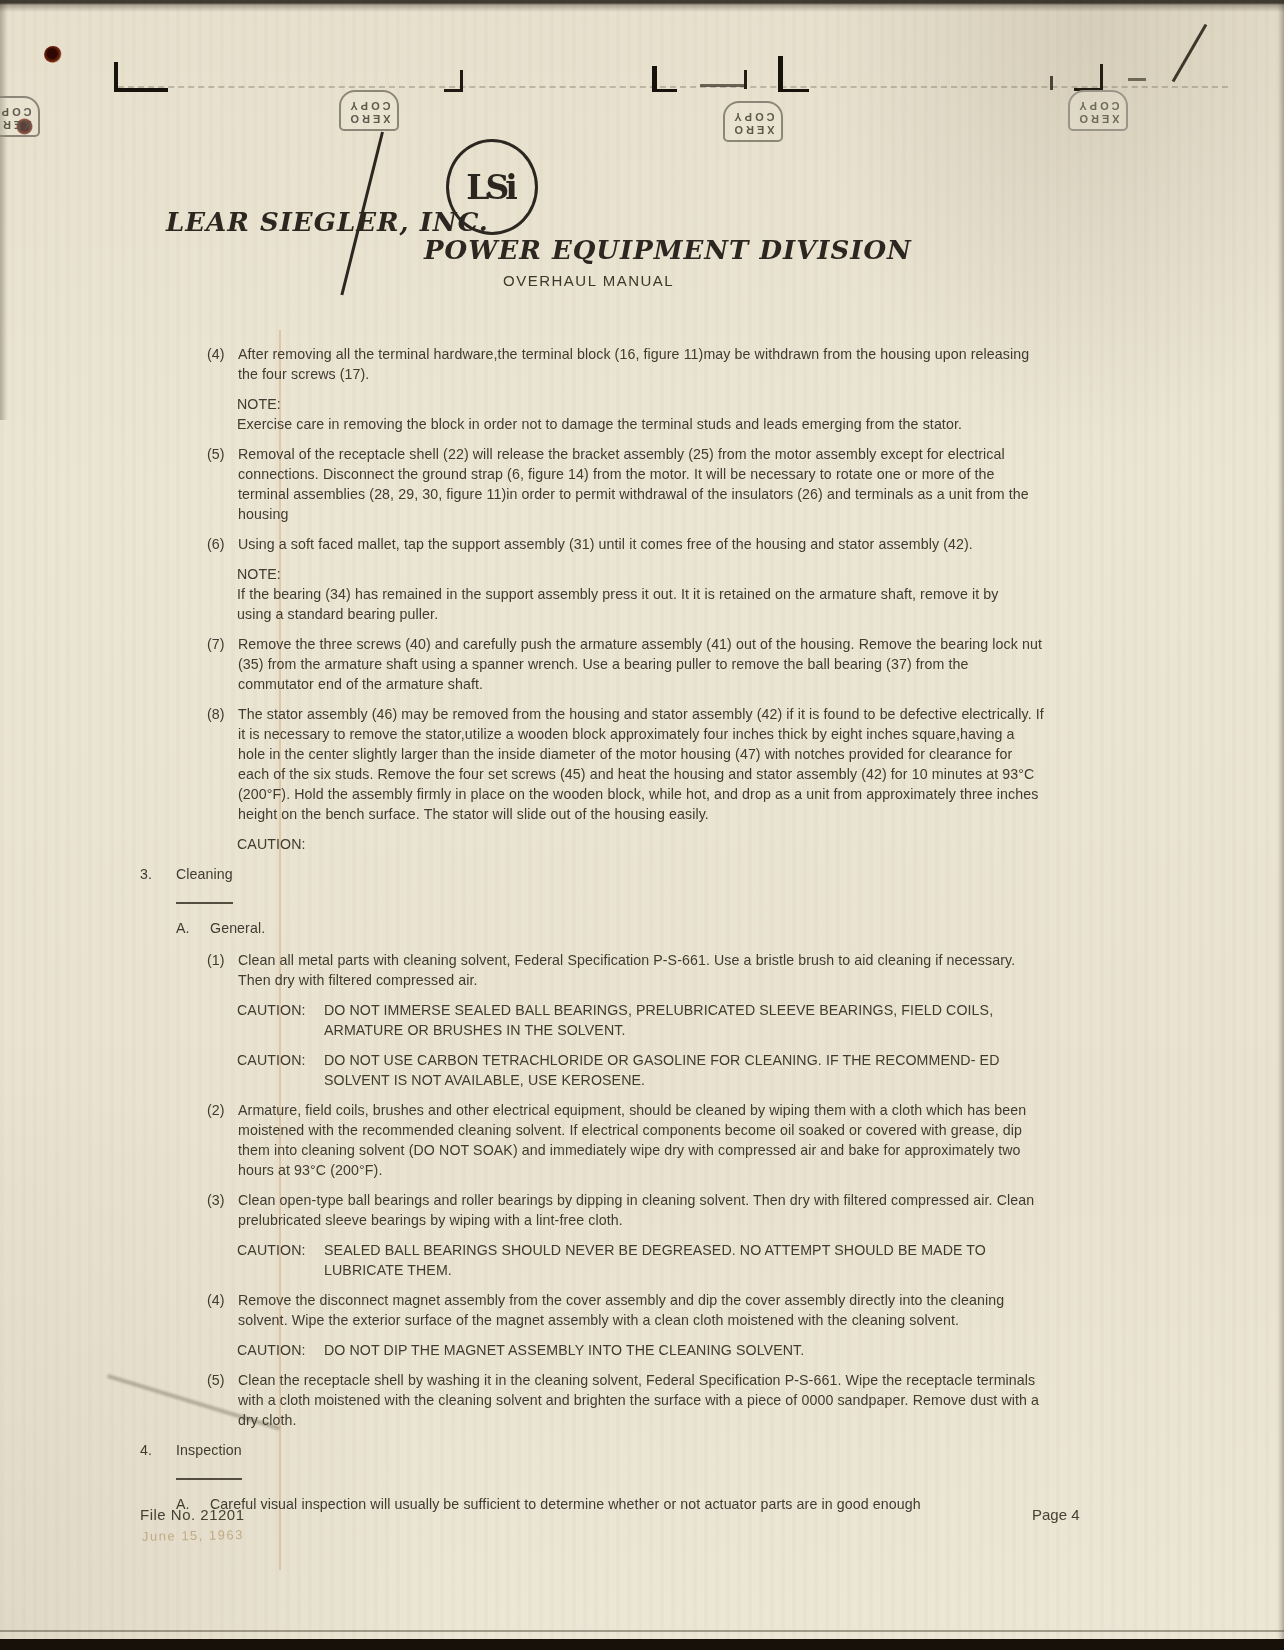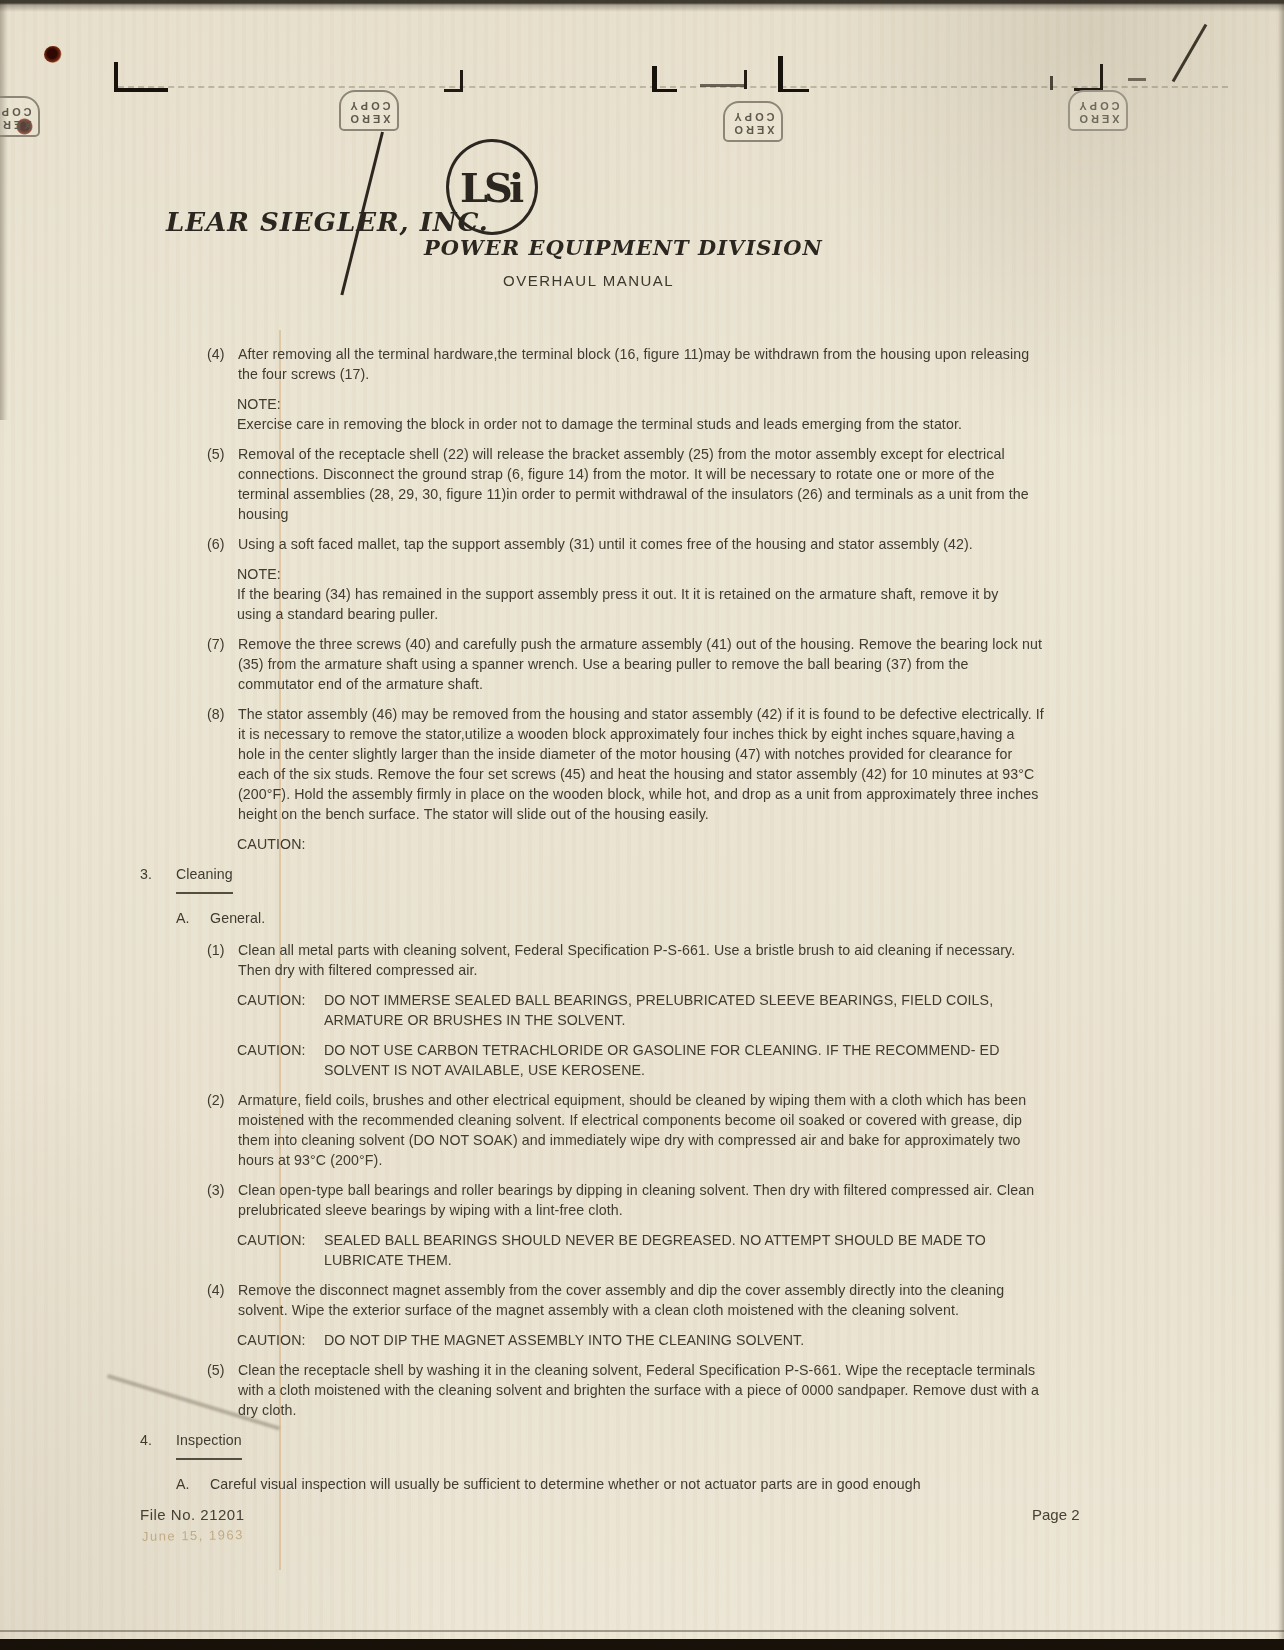--- a/index.html
+++ b/index.html
@@ -56,46 +56,46 @@
   .stamp-mid1  { left:339px; top:90px; }
   .stamp-mid2  { left:723px; top:101px; }
   .stamp-right { left:1068px; top:90px; color:#6e6a5c; border-color:#9a9588; }
 
   
   .company { position:absolute; left:166px; top:207px;
     font-family:"DejaVu Serif", serif; font-style:italic; font-weight:bold;
     font-size:26px; letter-spacing:1px; color:#2b2720; }
   .division { position:absolute; left:424px; top:235px;
     font-family:"DejaVu Serif", serif; font-style:italic; font-weight:bold;
-    font-size:21px; letter-spacing:1px; color:#2b2720; }
+    font-size:26px; letter-spacing:1px; color:#2b2720; }
   .manual { position:absolute; left:503px; top:272px;
     font-size:15px; letter-spacing:1.5px; color:#3b372c; }
   .logo-circle { position:absolute; left:446px; top:139px; width:86px; height:90px;
     border:3px solid #2b2720; border-radius:50%;
     display:flex; align-items:center; justify-content:center; }
   .logo-text { font-family:"DejaVu Serif", serif; font-weight:bold;
-    font-size:40px; letter-spacing:-4px; color:#2b2720; padding-right:4px; }
+    font-size:33px; letter-spacing:-4px; color:#2b2720; padding-right:4px; }
   .slash { position:absolute; left:381px; top:132px; width:3px; height:168px;
     background:#2b2720; transform:rotate(14deg); transform-origin:top center; }
 
   
   .content { position:absolute; left:140px; top:344px; width:905px;
     font-size:14.2px; line-height:20px; color:#3f3b30; letter-spacing:0.1px; }
   .item { display:flex; margin:0 0 10px 67px; }
   .item .num { width:31px; flex:none; }
   .item .itext { flex:1; }
   .note { display:flex; margin:2px 0 10px 97px;flex-direction:column; }
   .note .label { width:60px; flex:none; }
   .note .ntext { flex:1; padding-right:30px; }
   .caution { display:flex; margin:2px 0 10px 97px; }
   .caution .label { width:87px; flex:none; }
   .caution .ctext { flex:1; padding-right:28px; }
   .section { display:flex; margin:8px 0 14px 0; }
   .section .snum { width:36px; flex:none; }
-  .section .stitle { border-bottom:2px solid rgba(58,52,40,0.85); padding-bottom:8px; }
+  .section .stitle { border-bottom:2px solid rgba(58,52,40,0.85); padding-bottom:18px; }
   .sub { display:flex; margin:0 0 12px 36px; }
   .sub .letter { width:34px; flex:none; }
   .sub .subtext { flex:1; }
 
   
   .file-no { position:absolute; left:140px; top:1506px; font-size:15px; color:#464134; letter-spacing:0.5px; }
   .file-date { position:absolute; left:142px; top:1528px; font-size:13px; color:#a5824a;
     opacity:0.55; letter-spacing:1.5px; transform:rotate(-1deg); }
   .page-no { position:absolute; left:1032px; top:1506px; font-size:15px; color:#464134; }
 </style>
@@ -251,13 +251,13 @@
 
   <div class="sub">
     <span class="letter">A.</span>
     <span class="subtext">Careful visual inspection will usually be sufficient to determine whether or not actuator parts are in good enough</span>
   </div>
 
 </div>
 
 <div class="file-no">File No. 21201</div>
 <div class="file-date">June 15, 1963</div>
-<div class="page-no">Page 2</div>
+<div class="page-no">Page 4</div>
 
 </body></html>

